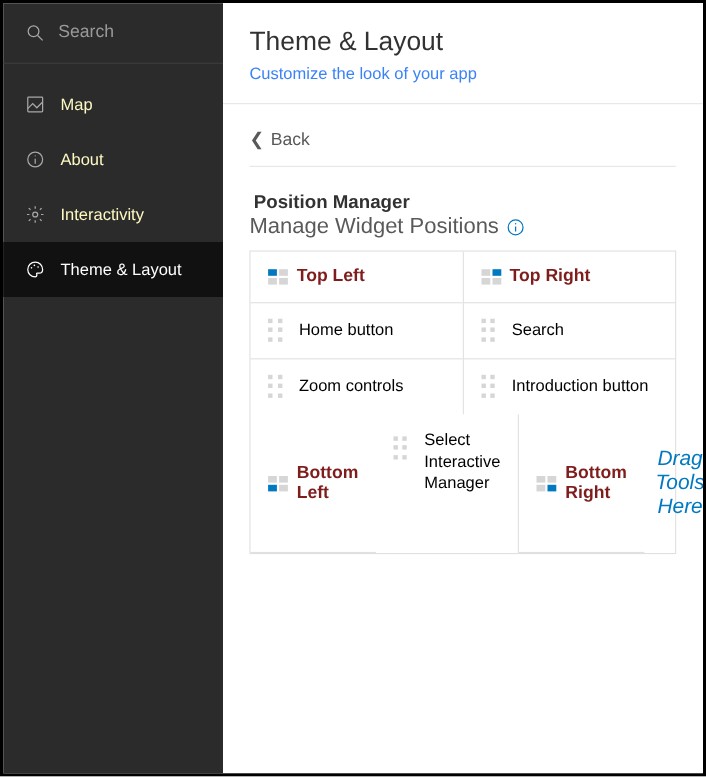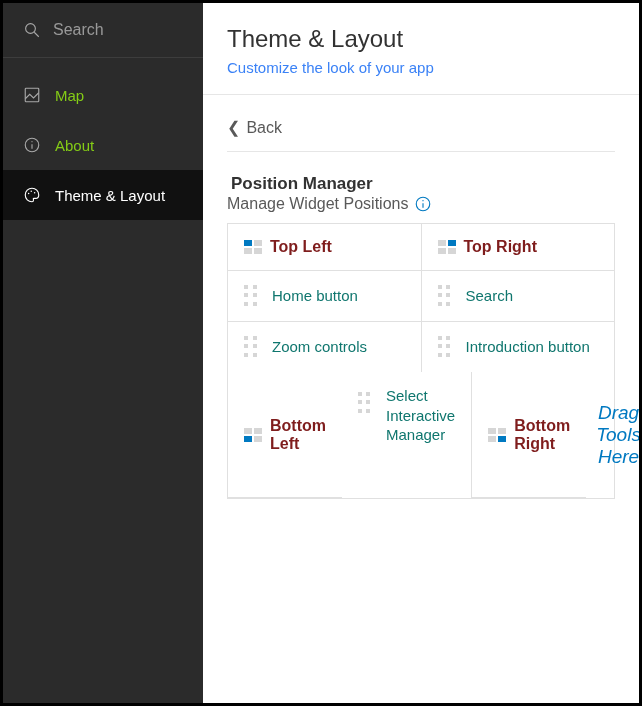--- a/index.html
+++ b/index.html
@@ -3,55 +3,55 @@
 <meta charset="utf-8">
 <style>
 * { box-sizing: border-box; margin: 0; padding: 0; }
 body { font-family: -apple-system, BlinkMacSystemFont, "Segoe UI", Arial, sans-serif; width: 642px; height: 706px; overflow: hidden; }
 .app { display: flex; width: 100%; height: 100%; border: 3px solid #000; }
 .sidebar { width: 200px; background: #2b2b2b; color: #a8a8a8; display: flex; flex-direction: column; }
 .search-row { display: flex; align-items: center; gap: 12px; padding: 18px 20px; border-bottom: 1px solid #3d3d3d; }
 .search-row input { background: transparent; border: none; outline: none; color: #a8a8a8; font-size: 16px; width: 100%; }
 .search-row input::placeholder { color: #999; }
 .nav { padding-top: 12px; }
-.nav-item { display: flex; align-items: center; gap: 14px; padding: 16px 20px; font-size: 15px; cursor: pointer; color: #84cc16; }
+.nav-item { display: flex; align-items: center; gap: 14px; padding: 16px 20px; font-size: 15px; cursor: pointer; color: #fef9c3; }
 .nav-item.active { background: #111; color: #fff; }
 .nav-item.active svg { stroke: #fff; }
 .icon { width: 18px; height: 18px; display: inline-flex; align-items: center; justify-content: center; flex-shrink: 0; }
 .icon svg { width: 18px; height: 18px; stroke: #a8a8a8; fill: none; stroke-width: 1.5; }
 
 .main { flex: 1; background: #fff; display: flex; flex-direction: column; overflow: auto; }
 .header { padding: 22px 24px 18px; border-bottom: 1px solid #e6e6e6; }
 .header h1 { font-size: 24px; font-weight: 400; color: #323232; margin-bottom: 6px; }
 .header p { font-size: 15px; color: #3b82f6; }
 
 .content { padding: 18px 24px 24px; }
 .back { display: flex; align-items: center; gap: 6px; font-size: 16px; color: #595959; padding: 6px 0 14px; border-bottom: 1px solid #e6e6e6; cursor: pointer; }
 .back .chev { font-size: 16px; line-height: 1; }
 
 .section { padding-top: 22px; }
 .section h2 { font-size: 17px; font-weight: 600; color: #323232; margin-bottom: 1px; padding-left: 4px; }
-.subhead { display: flex; align-items: center; gap: 6px; font-size: 16px; color: #595959; margin-bottom: 10px; }
+.subhead { display: flex; align-items: center; gap: 6px; font-size: 20px; color: #595959; margin-bottom: 10px; }
 .info-icon { width: 18px; height: 18px; display: inline-flex; align-items: center; justify-content: center; }
 .info-icon svg { stroke: #0079c1; fill: none; stroke-width: 1.5; }
 
 .pos-grid { border: 1px solid #e0e0e0; }
 .pos-row { display: flex; }
 .pos-cell { flex: 1; border-right: 1px solid #e0e0e0; }
 .pos-cell:last-child { border-right: none; }
 .pos-head { display: flex; align-items: center; gap: 8px; padding: 14px 16px; border-bottom: 1px solid #e0e0e0; font-weight: 600; font-size: 16px; color: #7f1d1d; }
 .quad { width: 18px; height: 14px; display: grid; grid-template-columns: 1fr 1fr; grid-template-rows: 1fr 1fr; gap: 2px; flex-shrink: 0; }
 .quad span { background: #d6d6d6; }
 .quad.tl span:nth-child(1) { background: #0079c1; }
 .quad.tr span:nth-child(2) { background: #0079c1; }
 .quad.bl span:nth-child(3) { background: #0079c1; }
 .quad.br span:nth-child(4) { background: #0079c1; }
 
 .pos-items { }
-.pos-item { display: flex; align-items: center; gap: 14px; padding: 14px 16px; border-bottom: 1px solid #e0e0e0; font-size: 15px; color: #0f766e; cursor: move; }
+.pos-item { display: flex; align-items: center; gap: 14px; padding: 14px 16px; border-bottom: 1px solid #e0e0e0; font-size: 15px; color: #000000; cursor: move; }
 .pos-item:last-child { border-bottom: none; }
 .grip { width: 14px; height: 22px; display: grid; grid-template-columns: 1fr 1fr; grid-template-rows: 1fr 1fr 1fr; gap: 3px; flex-shrink: 0; }
 .grip span { width: 4px; height: 4px; background: #d6d6d6; }
 .pos-item-text { flex: 1; line-height: 1.3; }
 
 .drop-zone { padding: 30px 10px; text-align: center; font-style: italic; color: #0079c1; font-size: 19px; }
 .row2 .pos-cell { display: flex; }
 .row2 .pos-items { flex: 1; }
 </style>
 </head>
@@ -82,20 +82,29 @@
       <div class="nav-item">
         <span class="icon">
           <svg viewBox="0 0 24 24">
               <circle cx="12" cy="12" r="9"></circle>
               <line x1="12" y1="11" x2="12" y2="17"></line>
               <circle cx="12" cy="7.5" r="0.8" fill="#a8a8a8" stroke="none"></circle>
             </svg>
         </span>
         <span>About</span>
       </div>
+      <div class="nav-item">
+        <span class="icon">
+          <svg viewBox="0 0 24 24">
+              <circle cx="12" cy="12" r="3"></circle>
+              <path d="M12 2v3M12 19v3M4.2 4.2l2.1 2.1M17.7 17.7l2.1 2.1M2 12h3M19 12h3M4.2 19.8l2.1-2.1M17.7 6.3l2.1-2.1"></path>
+            </svg>
+        </span>
+        <span>Interactivity</span>
+      </div>
       <div class="nav-item active">
         <span class="icon">
           <svg viewBox="0 0 24 24">
               <path d="M12 3c-5 0-9 4-9 9s4 9 9 9c2 0 2-1.5 2-2.5s-1-2 0.5-2H17c2.5 0 4-2 4-4.5C21 7 17 3 12 3z"></path>
               <circle cx="7.5" cy="10" r="1" fill="#fff" stroke="none"></circle>
               <circle cx="11" cy="7" r="1" fill="#fff" stroke="none"></circle>
               <circle cx="15.5" cy="9" r="1" fill="#fff" stroke="none"></circle>
             </svg>
         </span>
         <span>Theme &amp; Layout</span>

